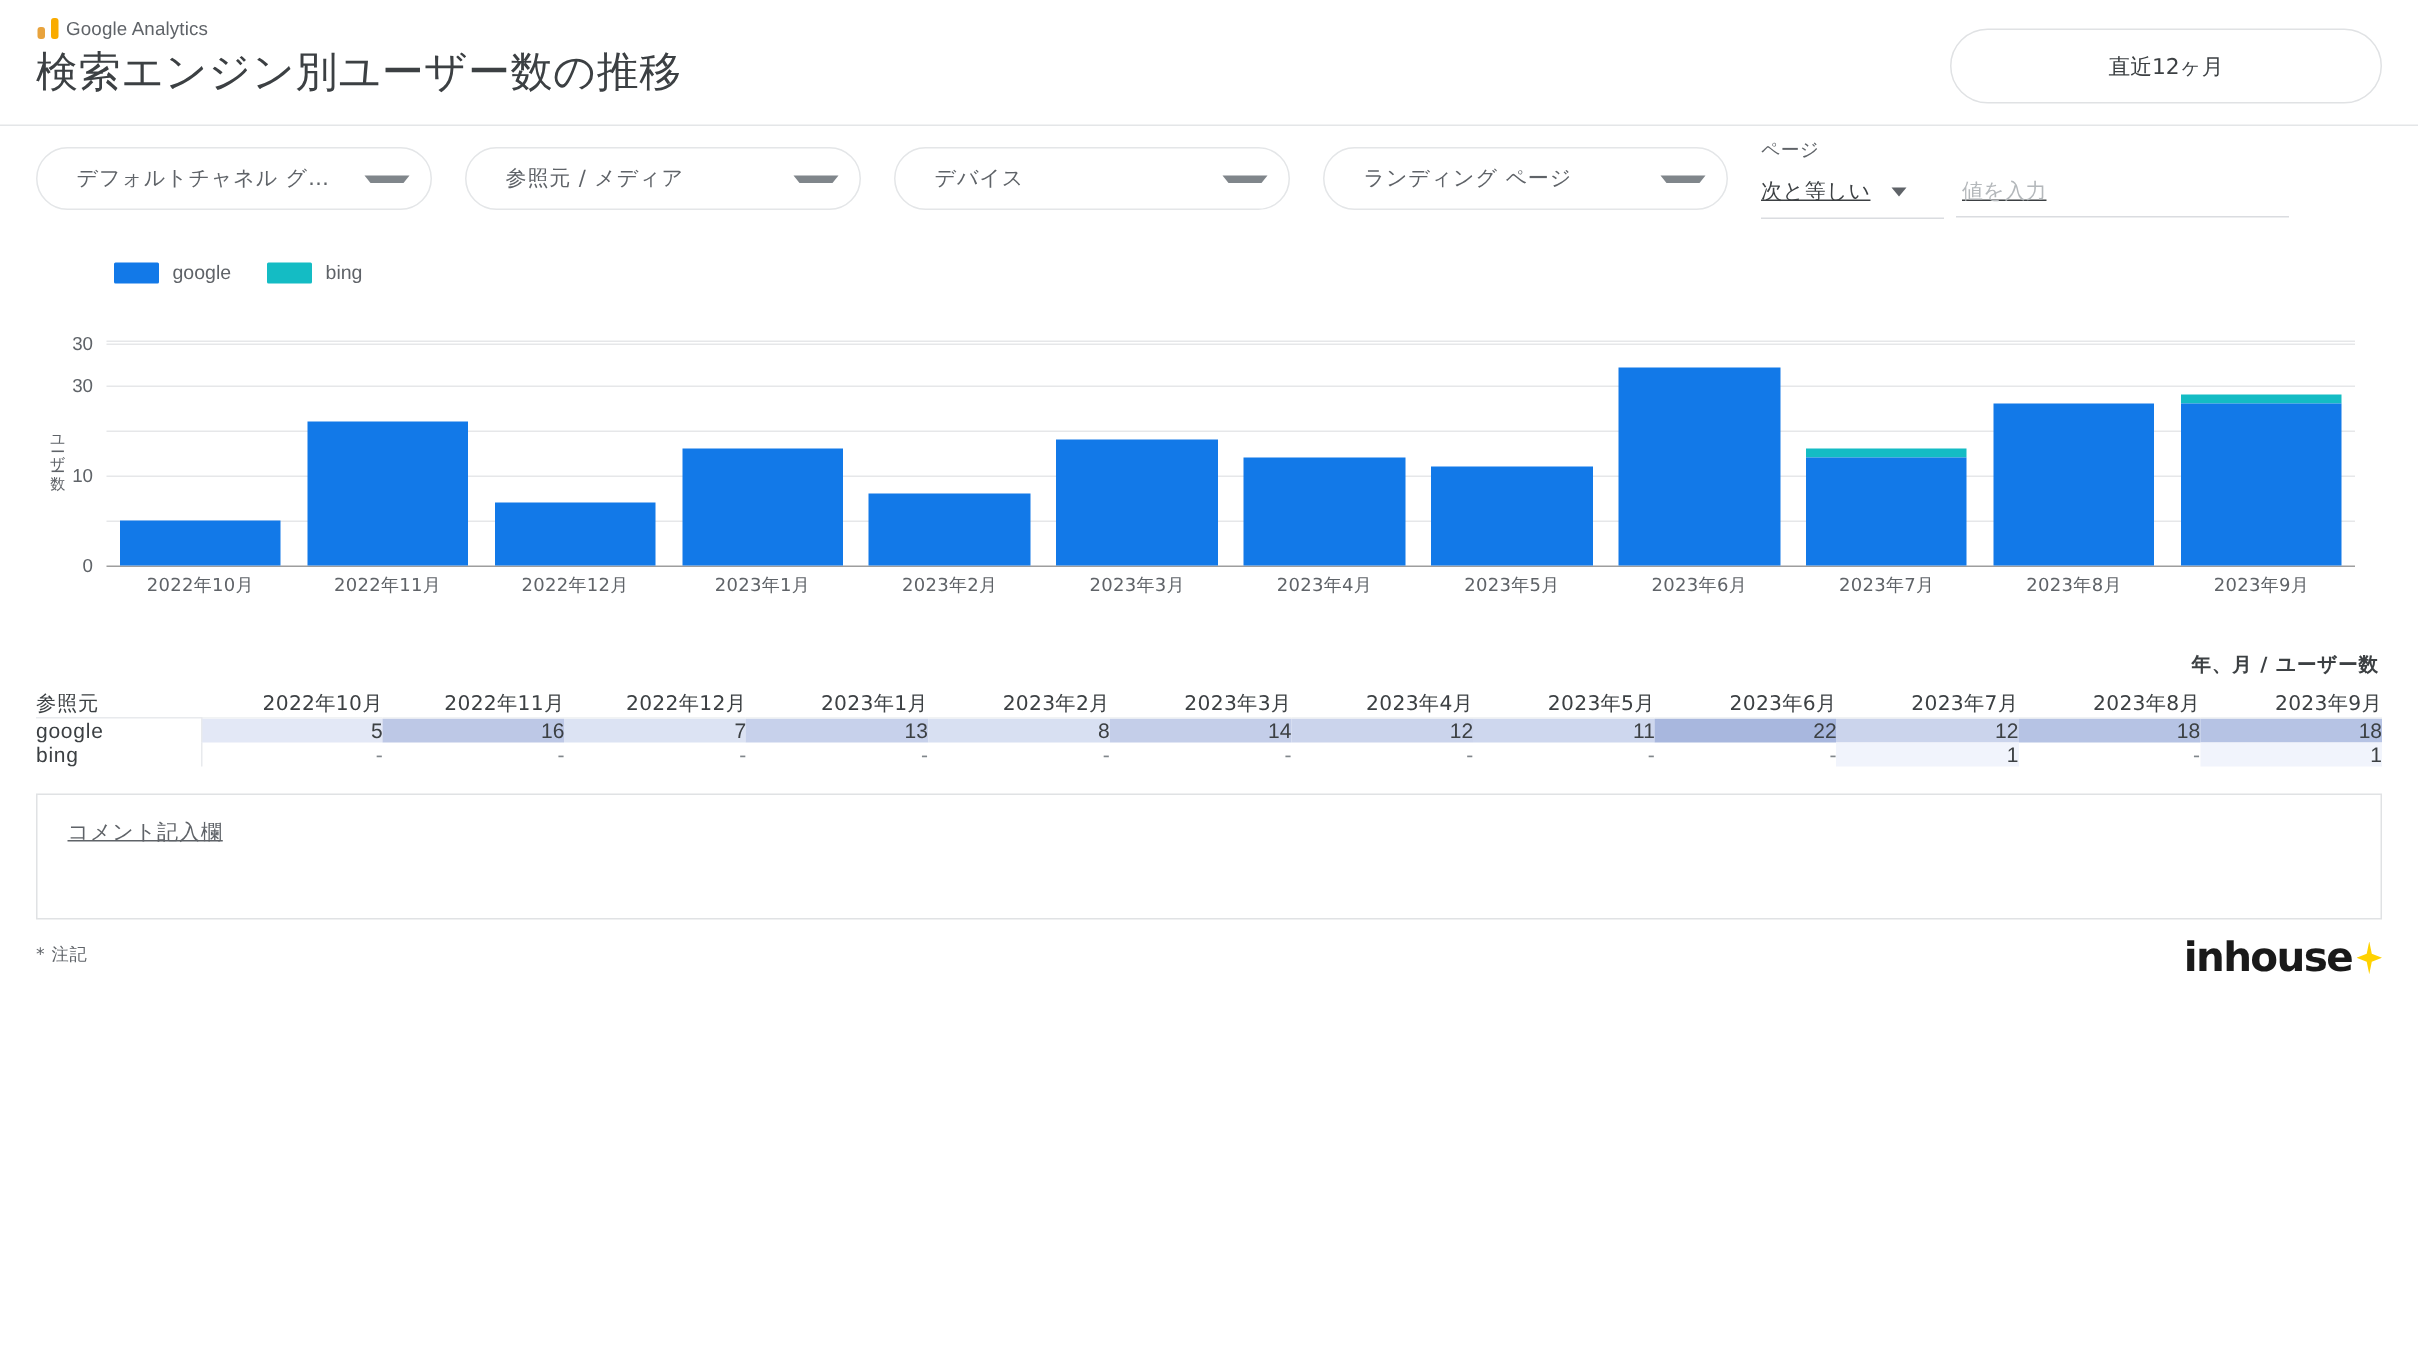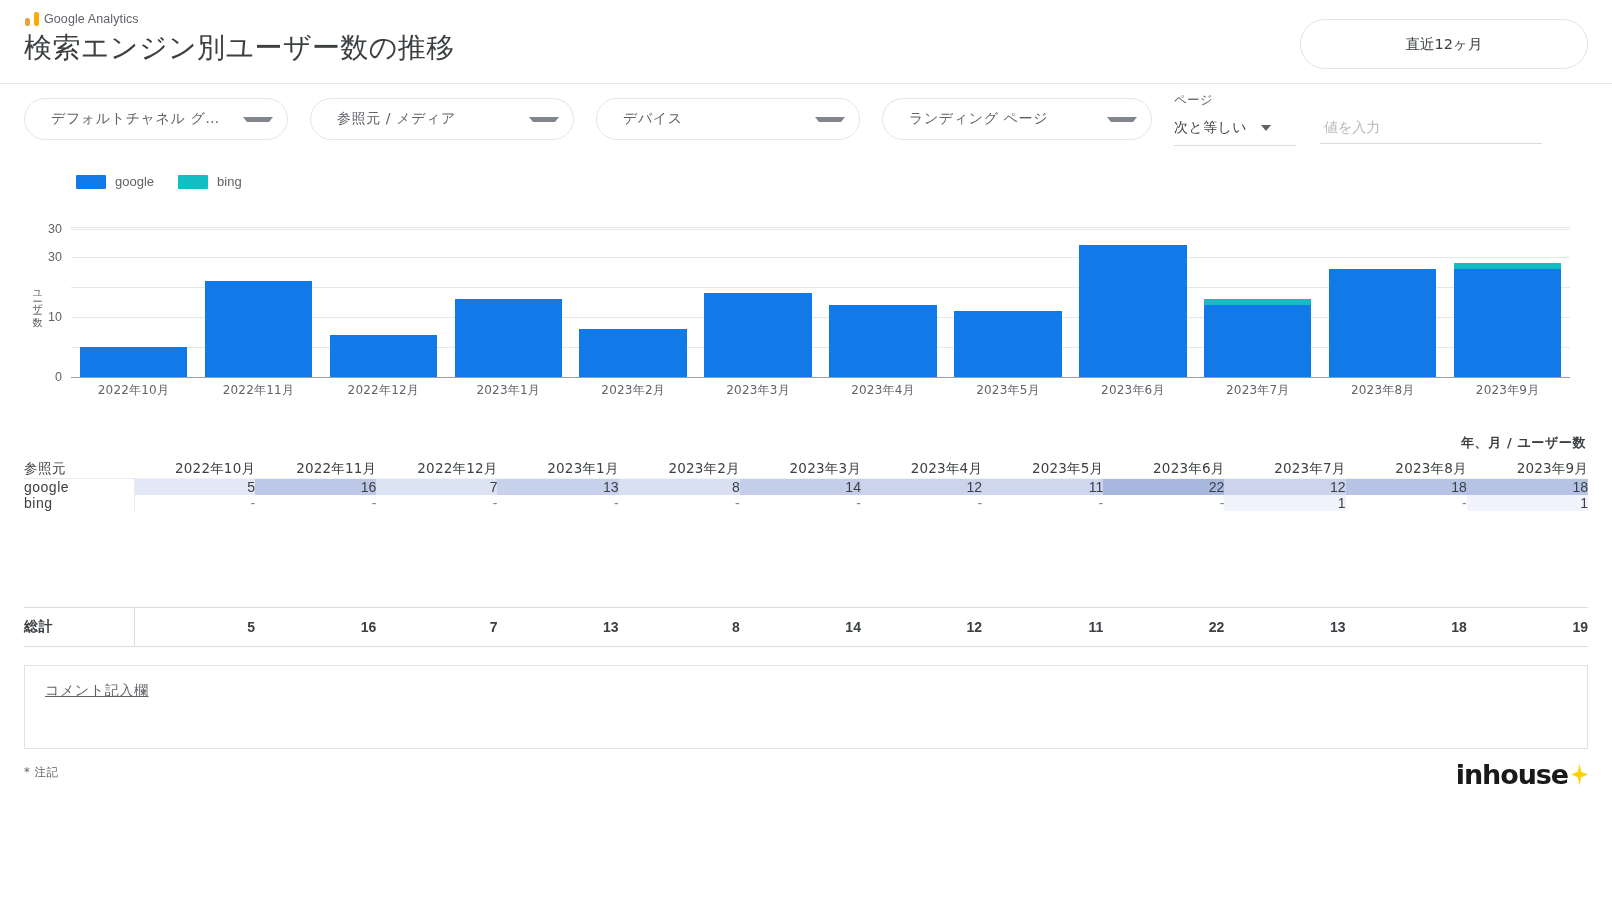--- a/index.html
+++ b/index.html
@@ -143,22 +143,23 @@
   }
   .page-filter-label {
     font-size: 12.5px;
     color: #5f6368;
     margin-bottom: 10px;
     letter-spacing: 0.3px;
     font-family: "DejaVu Sans", sans-serif;
   }
   .page-filter-row {
     display: flex;
-    gap: 16px;
-    align-items: flex-start;
+    gap: 0;
+    align-items: center;
+    text-decoration: underline;
   }
   .pf-select {
     width: 122px;
     border-bottom: 1px solid #dadce0;
     padding-bottom: 8px;
     display: flex;
     align-items: center;
     cursor: pointer;
   }
   .pf-select-text {
@@ -653,41 +654,20 @@
           <td class="cell-val dash" style="background: transparent;">-</td>
           <td class="cell-val dash" style="background: transparent;">-</td>
           <td class="cell-val dash" style="background: transparent;">-</td>
           <td class="cell-val" style="background: rgb(241, 244, 252);">1</td>
           <td class="cell-val dash" style="background: transparent;">-</td>
           <td class="cell-val" style="background: rgb(241, 244, 252);">1</td>
         </tr>
       </tbody>
   </table>
 
-  <div class="total-row-wrap">
-    <table class="totals">
-      <tbody>
-        <tr id="totals-row">
-          <td class="tot-dim">総計</td>
-        <td class="tot-val">5</td>
-            <td class="tot-val">16</td>
-            <td class="tot-val">7</td>
-            <td class="tot-val">13</td>
-            <td class="tot-val">8</td>
-            <td class="tot-val">14</td>
-            <td class="tot-val">12</td>
-            <td class="tot-val">11</td>
-            <td class="tot-val">22</td>
-            <td class="tot-val">13</td>
-            <td class="tot-val">18</td>
-            <td class="tot-val">19</td>
-          </tr>
-      </tbody>
-    </table>
-  </div>
 </div>
 
 <div class="comment-box">
   <span>コメント記入欄</span>
 </div>
 
 <div class="footer">
   <div class="footnote">* 注記</div>
   <div class="inhouse-logo">
     <span class="inhouse-text">inhouse</span>

